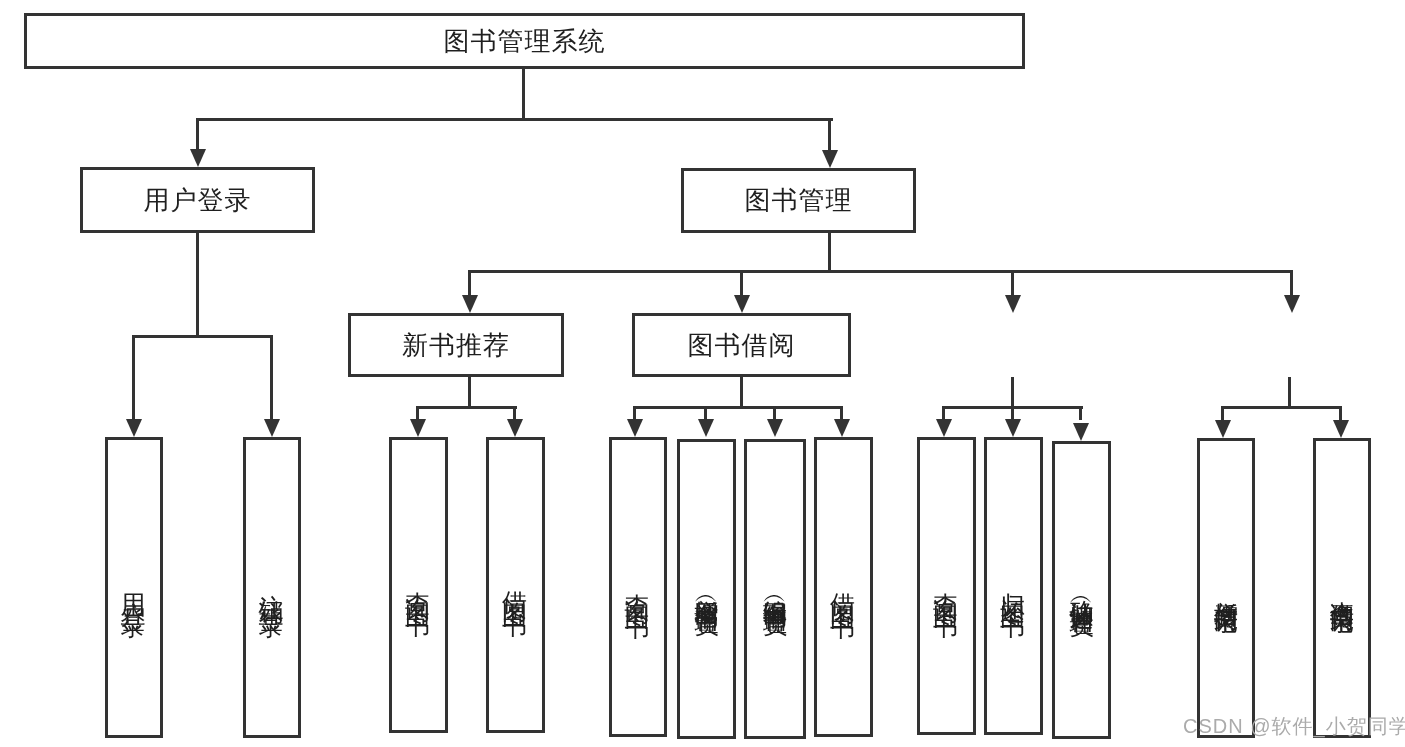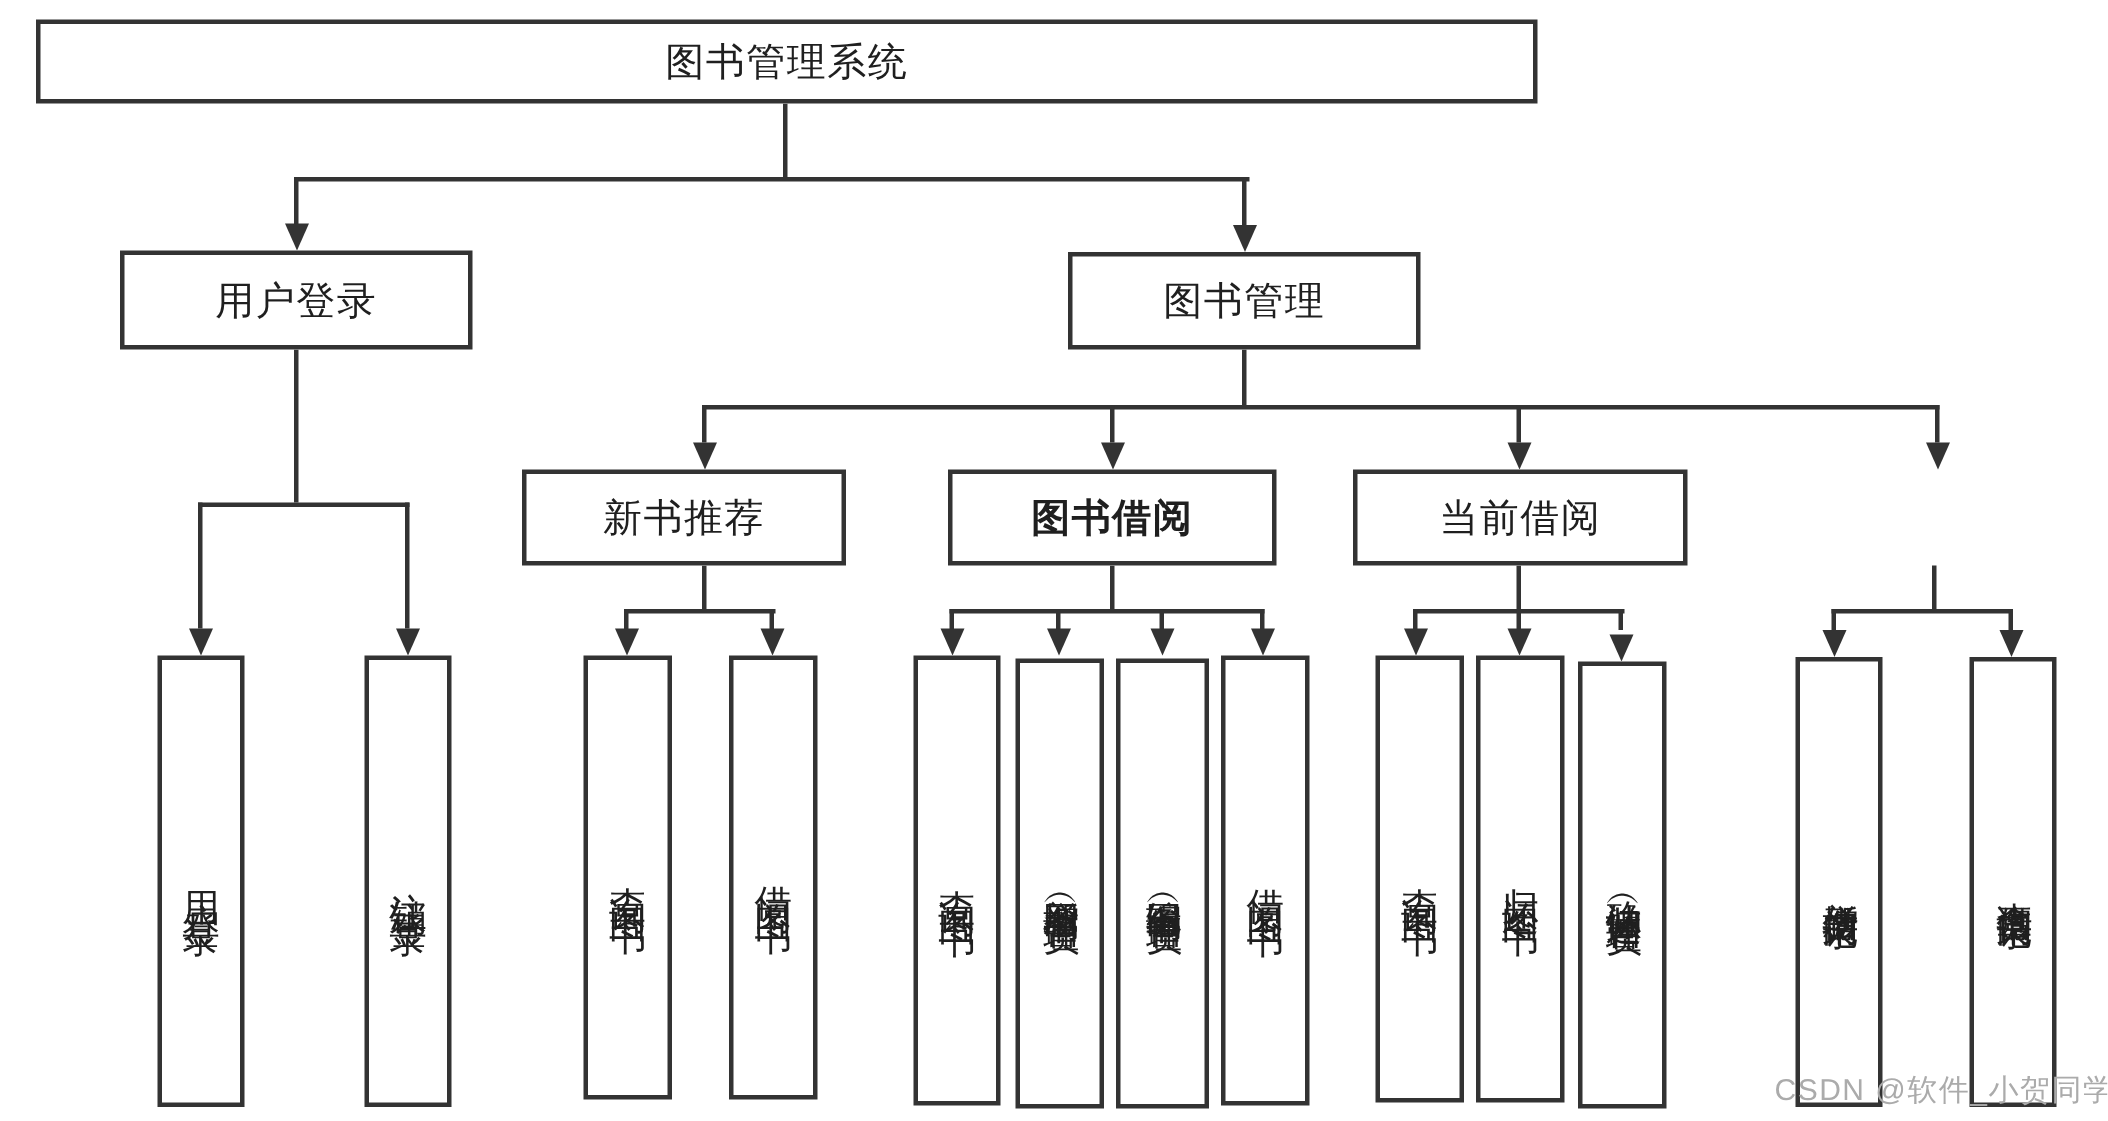--- a/index.html
+++ b/index.html
@@ -108,25 +108,24 @@
   <div class="vline" style="left:1288px;top:377px;height:29px;"></div>
   <div class="hline" style="left:1221px;top:406px;width:121px;"></div>
   <div class="vline" style="left:1221px;top:406px;height:14px;"></div>
   <div class="arrowhead" style="left:1215px;top:420px;"></div>
   <div class="vline" style="left:1339px;top:406px;height:14px;"></div>
   <div class="arrowhead" style="left:1333px;top:420px;"></div>
 
   <div class="box hbox" style="left:24px;top:13px;width:1001px;height:56px;">图书管理系统</div>
 
   <div class="box hbox" style="left:80px;top:167px;width:235px;height:66px;">用户登录</div>
-  <div class="box hbox" style="left:712px;top:168px;width:235px;height:65px;">图书管理</div>
+  <div class="box hbox" style="left:681px;top:168px;width:235px;height:65px;">图书管理</div>
 
   <div class="box hbox" style="left:348px;top:313px;width:216px;height:64px;">新书推荐</div>
-  <div class="box hbox" style="left:632px;top:313px;width:219px;height:64px;font-weight:bold;">图书借阅</div>
-  <div class="box hbox" style="left:902px;top:313px;width:223px;height:64px;">当前借阅</div>
+  <div class="box hbox" style="left:632px;top:313px;width:219px;height:64px;">图书借阅</div>
 
   <div class="box vbox" style="left:105px;top:437px;width:58px;height:301px;">用户登录</div>
   <div class="box vbox" style="left:243px;top:437px;width:58px;height:301px;">注销登录</div>
 
   <div class="box vbox" style="left:389px;top:437px;width:59px;height:296px;">查询图书</div>
   <div class="box vbox" style="left:486px;top:437px;width:59px;height:296px;">借阅图书</div>
 
   <div class="box vbox" style="left:609px;top:437px;width:58px;height:300px;">查询图书</div>
   <div class="box vbox vbox-long" style="left:677px;top:439px;width:59px;height:300px;">新增图书（管理员）</div>
   <div class="box vbox vbox-long" style="left:744px;top:439px;width:62px;height:300px;">编辑图书（管理员）</div>

